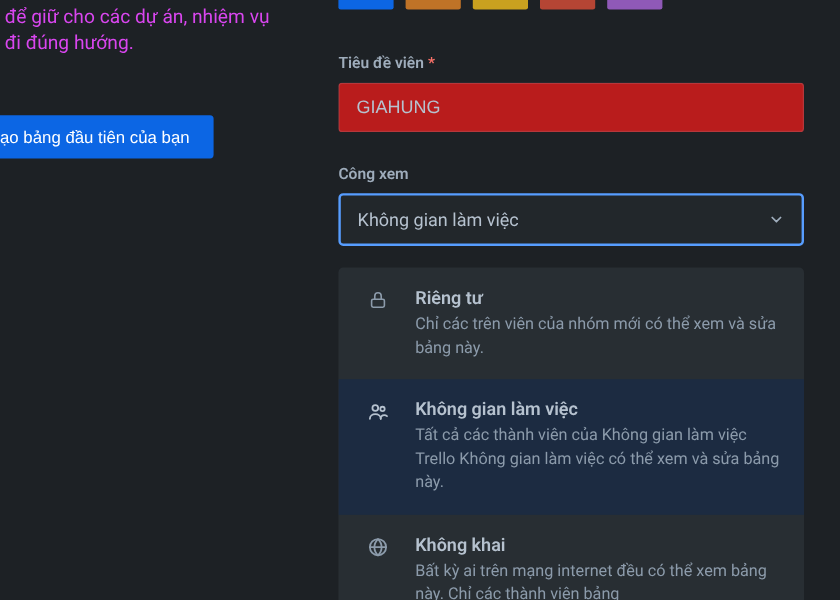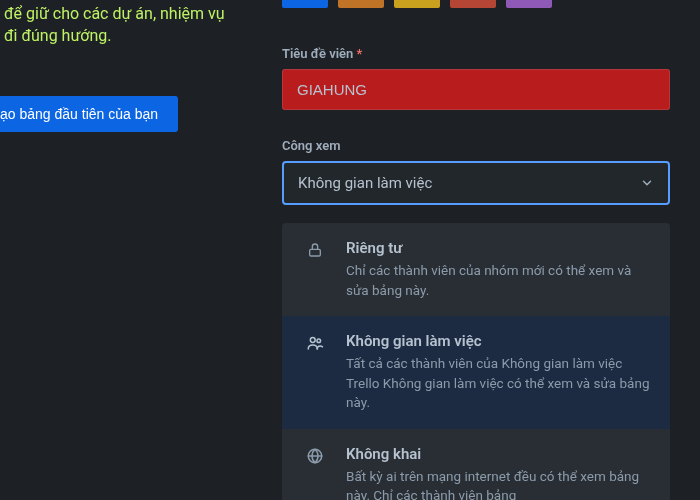--- a/index.html
+++ b/index.html
@@ -14,21 +14,21 @@
   }
   .left-panel {
     position: absolute;
     left: 0;
     top: 0;
     width: 240px;
   }
   .left-desc {
     font-size: 16px;
     line-height: 1.4;
-    color: #bef264;
+    color: #d946ef;
     padding: 3px 0 0 4px;
   }
   .create-btn {
     background: #0c66e4;
     color: #fff;
     font-size: 14px;
     font-weight: 500;
     padding: 10px 20px;
     border: none;
     border-radius: 3px;
@@ -162,21 +162,21 @@
 
     <div class="option">
       <span class="opt-icon">
         <svg width="16" height="18" viewBox="0 0 24 24" fill="none" stroke="#8c9bab" stroke-width="2" stroke-linecap="round" stroke-linejoin="round">
             <rect x="4" y="11" width="16" height="10" rx="2"></rect>
             <path d="M8 11V7a4 4 0 0 1 8 0v4"></path>
           </svg>
       </span>
       <div class="opt-body">
         <div class="opt-title">Riêng tư</div>
-        <div class="opt-desc">Chỉ các thành viên của nhóm mới có thể xem và sửa bảng này.</div>
+        <div class="opt-desc">Chỉ các trên viên của nhóm mới có thể xem và sửa bảng này.</div>
       </div>
     </div>
 
     <div class="option selected">
       <span class="opt-icon">
         <svg width="20" height="18" viewBox="0 0 24 24" fill="none" stroke="#b6c2cf" stroke-width="2" stroke-linecap="round" stroke-linejoin="round">
             <circle cx="9" cy="8" r="3.2"></circle>
             <path d="M3 20c0-3.2 2.7-5.2 6-5.2s6 2 6 5.2"></path>
             <circle cx="17" cy="9" r="2.4"></circle>
             <path d="M15 20c0-2.2 1.6-4 4-4 1.2 0 2.2.4 3 1.1"></path>

